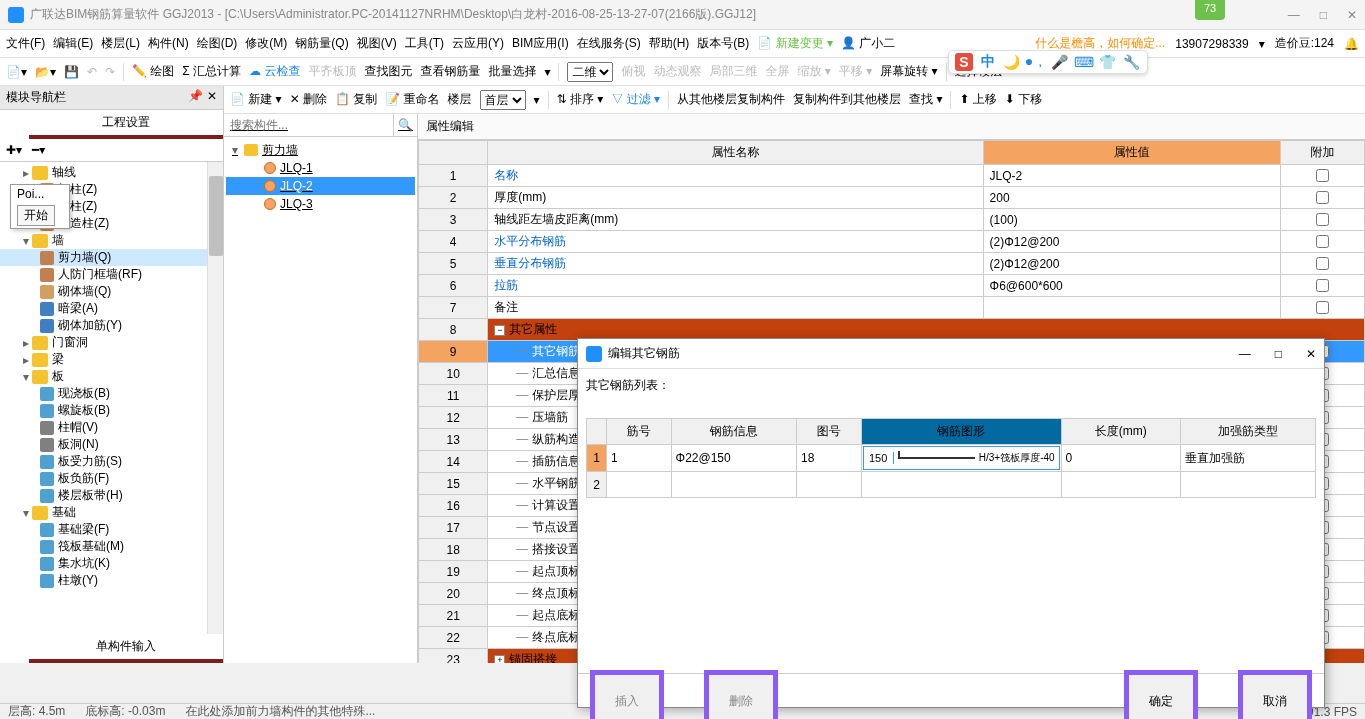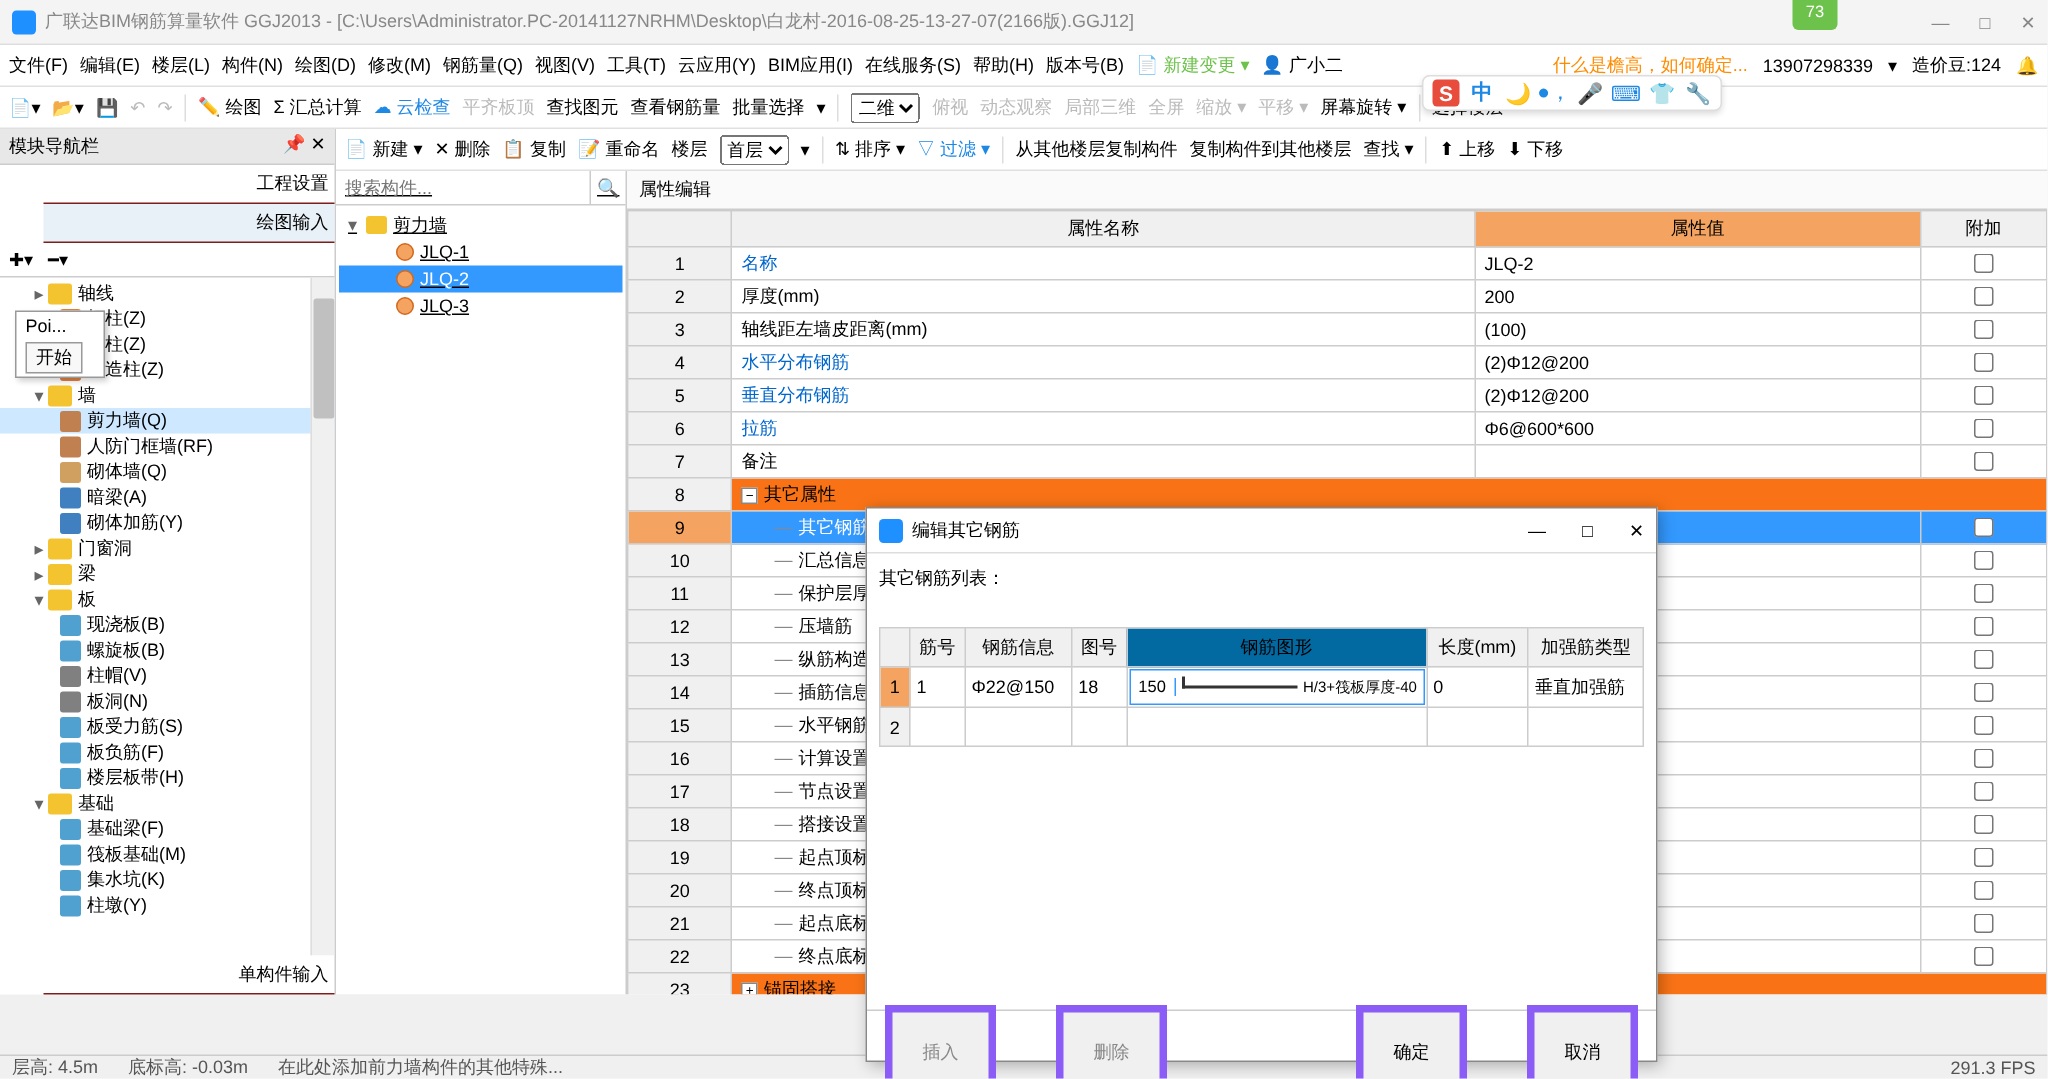--- a/index.html
+++ b/index.html
@@ -22,21 +22,21 @@
 .floatbar .s-red { background: #e74c3c; color: #fff; border-radius: 3px; font-weight: bold; }
 
 .toolbar1, .toolbar2 { height: 28px; background: #fff; display: flex; align-items: center; padding: 0 6px; border-bottom: 1px solid #e0e0e0; gap: 8px; font-size: 12px; }
 .sep { width: 1px; height: 18px; background: #ddd; }
 .toolbar1 select, .toolbar2 select { font-size: 12px; height: 20px; }
 
 .mainarea { display: flex; height: calc(100% - 142px); }
 
 .leftpanel { width: 224px; background: #fff; border-right: 1px solid #ccc; display: flex; flex-direction: column; position: relative; }
 .leftpanel .phead { background: #e8e8e8; border-bottom: 1px solid #ccc; padding: 3px 6px; display: flex; justify-content: space-between; }
-.leftpanel .pbtn { text-align: right; padding: 4px; border-bottom: 1px solid #7f1d1d; cursor: default; margin-left: 29px; }
+.leftpanel .pbtn { text-align: center; padding: 4px; border-bottom: 4px solid #7f1d1d; cursor: default; margin-left: 29px; }
 .leftpanel .ptabs { padding: 4px 6px; border-bottom: 1px solid #ccc; }
 .navtree { flex: 1; overflow: hidden; padding: 2px 0; position: relative; }
 .navtree .row { display: flex; align-items: center; height: 17px; padding-left: 6px; cursor: default; }
 .navtree .row.sel { background: #cde8ff; }
 .navtree .indent1 { padding-left: 20px; }
 .navtree .indent2 { padding-left: 40px; }
 .navtree .exp { width: 12px; text-align: center; color: #666; }
 .navtree .folder { width: 16px; height: 14px; background: #f4c430; border-radius: 2px; margin-right: 4px; }
 .navtree .cicon { width: 14px; height: 14px; margin-right: 4px; display: inline-block; }
 .tooltip { position: absolute; top: 22px; left: 10px; background: #fff; border: 1px solid #999; padding: 2px 14px 2px 6px; box-shadow: 2px 2px 4px rgba(0,0,0,.2); z-index: 5; }
@@ -55,28 +55,28 @@
 .comptree .cicon2 { width: 12px; height: 12px; background: #f4a460; border-radius: 50%; margin-right: 4px; border: 1px solid #d2691e; }
 
 .rightpanel { flex: 1; background: #fff; display: flex; flex-direction: column; overflow: hidden; }
 .rightpanel .phead2 { padding: 4px 8px; border-bottom: 1px solid #ccc; background: #fafafa; }
 .proptable { border-collapse: collapse; width: 100%; }
 .proptable th { background: #f0f0f0; border: 1px solid #ccc; padding: 3px 6px; font-weight: normal; text-align: center; }
 .proptable th.val { background: #f4a460; }
 .proptable td { border: 1px solid #ccc; padding: 2px 6px; height: 19px; }
 .proptable td.num { background: #f0f0f0; text-align: center; width: 28px; }
 .proptable td.name { color: #0066cc; }
-.proptable .cat { background: #f97316; }
+.proptable .cat { background: #c2410c; }
 .proptable .catname { font-weight: normal; }
 .proptable tr.selrow td { background: #3399ff; color: #fff; }
 .proptable tr.selrow td.num { background: #f4a460; color: #000; }
 .proptable .exp2 { border: 1px solid #888; width: 11px; height: 11px; display: inline-flex; align-items: center; justify-content: center; font-size: 9px; margin-right: 4px; background: #fff; color: #000; }
 .proptable input[type=checkbox] { margin: 0 auto; display: block; }
 
-.dialog { position: absolute; top: 338px; left: 577px; width: 528px; height: 370px; background: #fff; border: 1px solid #888; box-shadow: 2px 2px 10px rgba(0,0,0,.3); display: flex; flex-direction: column; z-index: 50; }
+.dialog { position: absolute; top: 338px; left: 577px; width: 748px; height: 370px; background: #fff; border: 1px solid #888; box-shadow: 2px 2px 10px rgba(0,0,0,.3); display: flex; flex-direction: column; z-index: 50; }
 .dialog .dtitle { height: 30px; display: flex; align-items: center; padding: 0 8px; border-bottom: 1px solid #ddd; }
 .dialog .dtitle .dicon { width: 16px; height: 16px; background: #1e90ff; border-radius: 3px; margin-right: 6px; }
 .dialog .dtitle .dctrls { margin-left: auto; display: flex; gap: 24px; font-size: 14px; }
 .dialog .dbody { flex: 1; padding: 8px; }
 .dtable { border-collapse: collapse; width: 100%; }
 .dtable th { background: #f0f0f0; border: 1px solid #ccc; padding: 4px; font-weight: normal; text-align: center; }
 .dtable th.img { background: #0369a1; }
 .dtable td { border: 1px solid #ccc; padding: 2px 4px; height: 26px; }
 .dtable td.num { background: #f0f0f0; text-align: center; width: 20px; }
 .dtable td.num.sel { background: #f4a460; }
@@ -173,21 +173,20 @@
   <span>选择楼层</span>
 </div>
 
 <div class="mainarea">
   <div class="leftpanel">
     <div class="phead">
       <span>模块导航栏</span>
       <span>📌 ✕</span>
     </div>
     <div class="pbtn">工程设置</div>
-    <div class="pbtn" style="background:#e8f0f8">绘图输入</div>
     <div class="ptabs">✚▾ &nbsp; ━▾</div>
     <div class="navtree" id="navtree">
       <div class="tooltip">
         <div>Poi...</div>
         <div class="start">开始</div>
       </div>
       <div class="row indent1">
           <span class="exp">▸</span>
           <span class="folder"></span>
           <span>轴线</span>

